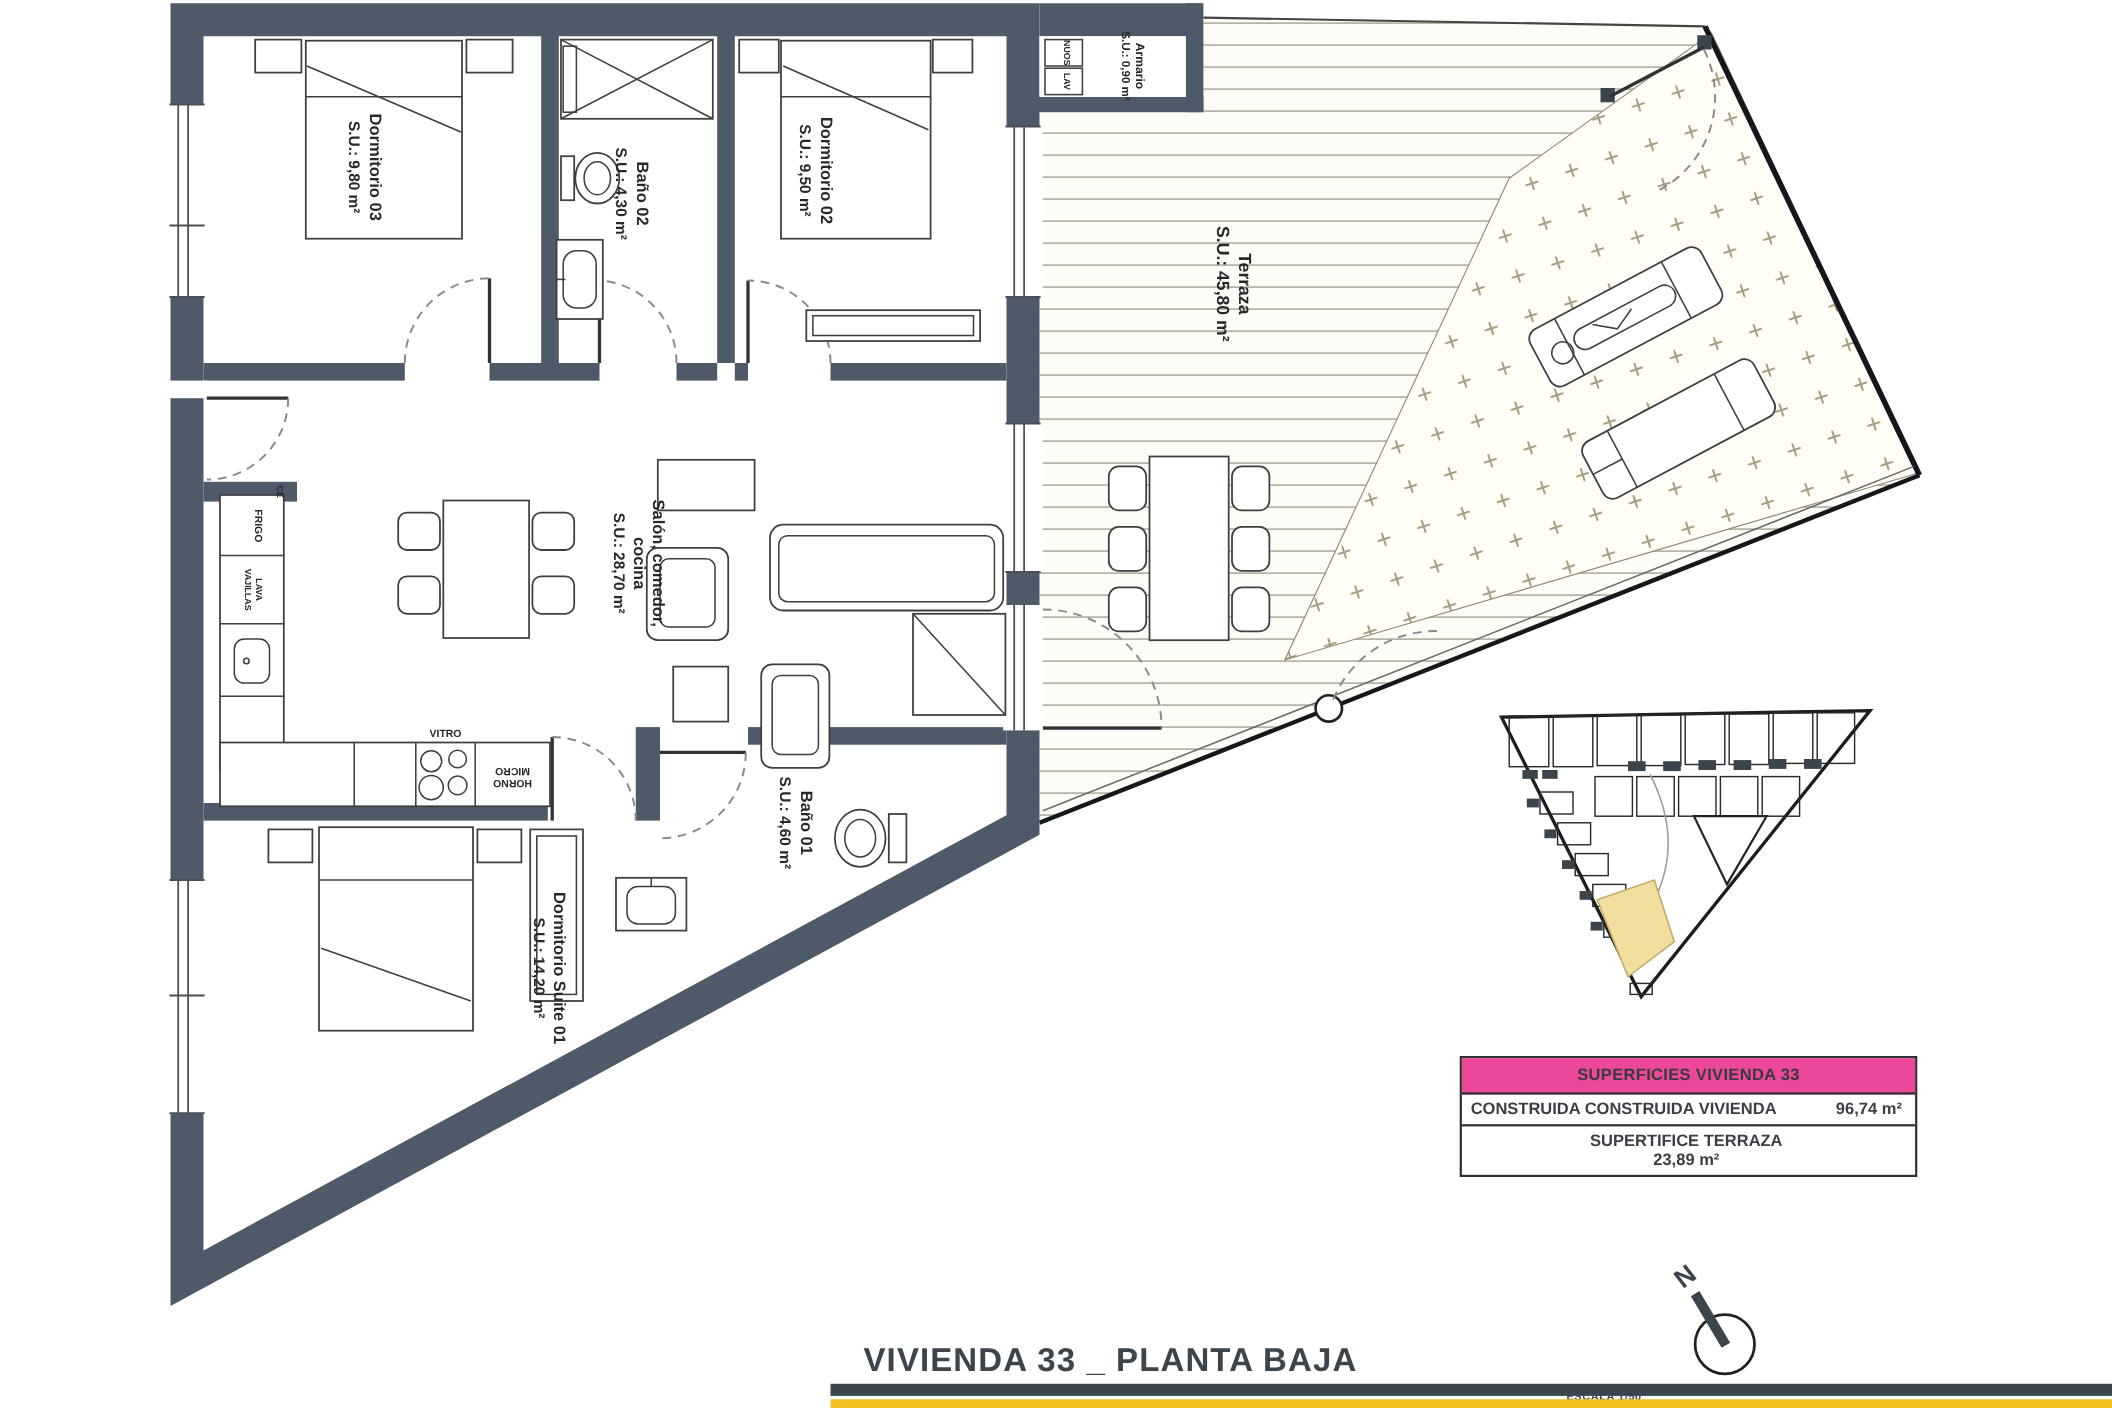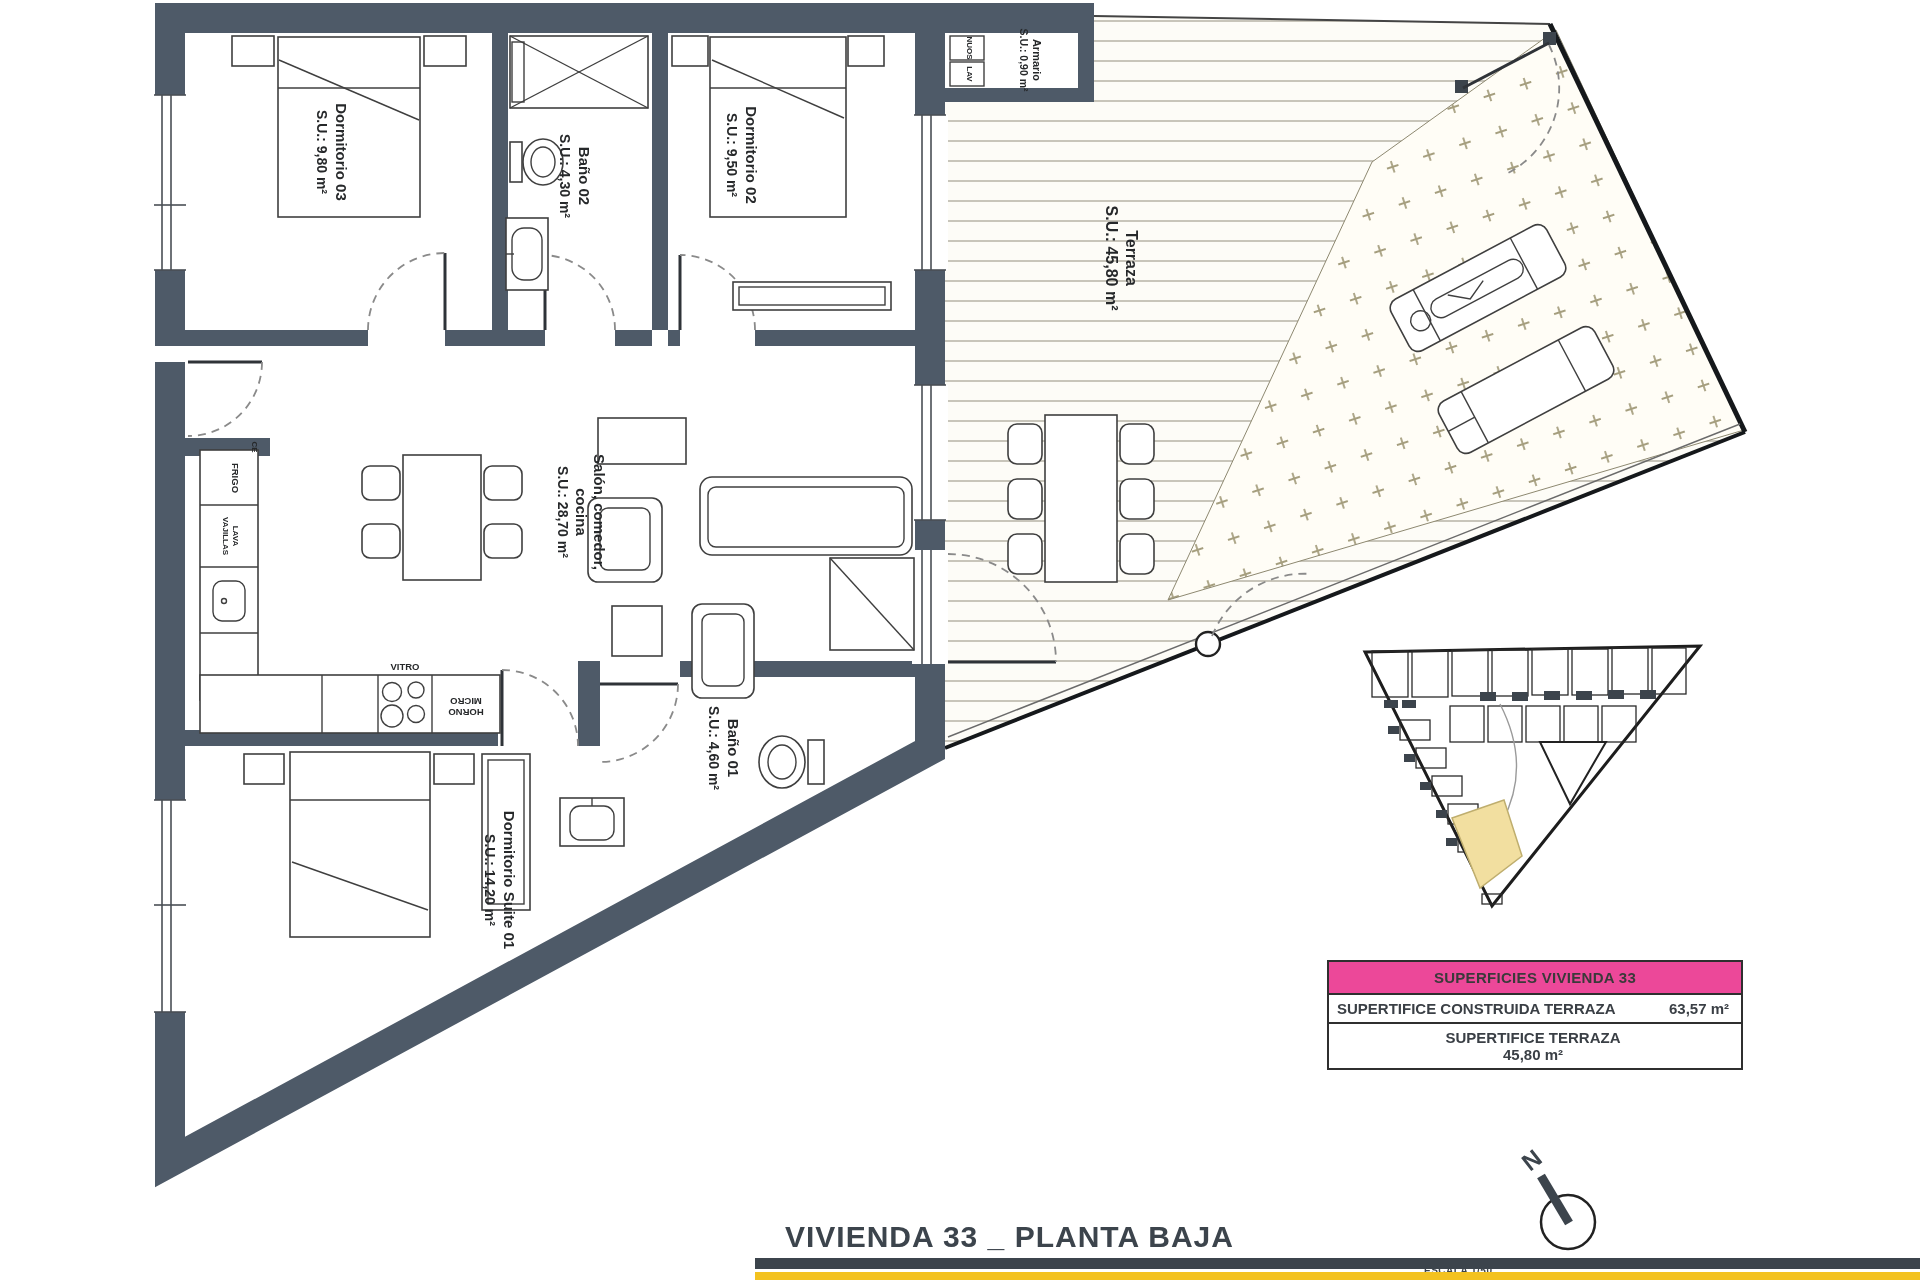--- a/index.html
+++ b/index.html
@@ -406,26 +406,26 @@
   <g>
     <circle cx="1568" cy="1222" r="27" fill="none" stroke="#222" stroke-width="2.5"></circle>
     <line x1="1541" y1="1176" x2="1569" y2="1223" stroke="#3c444c" stroke-width="9"></line>
     <text transform="translate(1530,1172) rotate(-38)" style="font-size:24px;font-weight:800;fill:#3c444c;">N</text>
   </g>
 </svg>
 
   <div class="surf-table">
     <div class="surf-header">SUPERFICIES VIVIENDA 33</div>
     <div class="surf-row">
-      <span>SUPERTIFICE CONSTRUIDA TERRAZA</span>
-      <span class="surf-val">63,57 m²</span>
+      <span>CONSTRUIDA CONSTRUIDA VIVIENDA</span>
+      <span class="surf-val">96,74 m²</span>
     </div>
     <div class="surf-row">
       <span>SUPERTIFICE TERRAZA</span>
-      <span class="surf-val">45,80 m²</span>
+      <span class="surf-val">23,89 m²</span>
     </div>
   </div>
 
   <div class="sheet-title">VIVIENDA 33 _ PLANTA BAJA</div>
   <div class="escala">ESCALA 1/50</div>
   <div class="bar-dark"></div>
   <div class="bar-yellow"></div>
 </div>
 
 </body></html>

